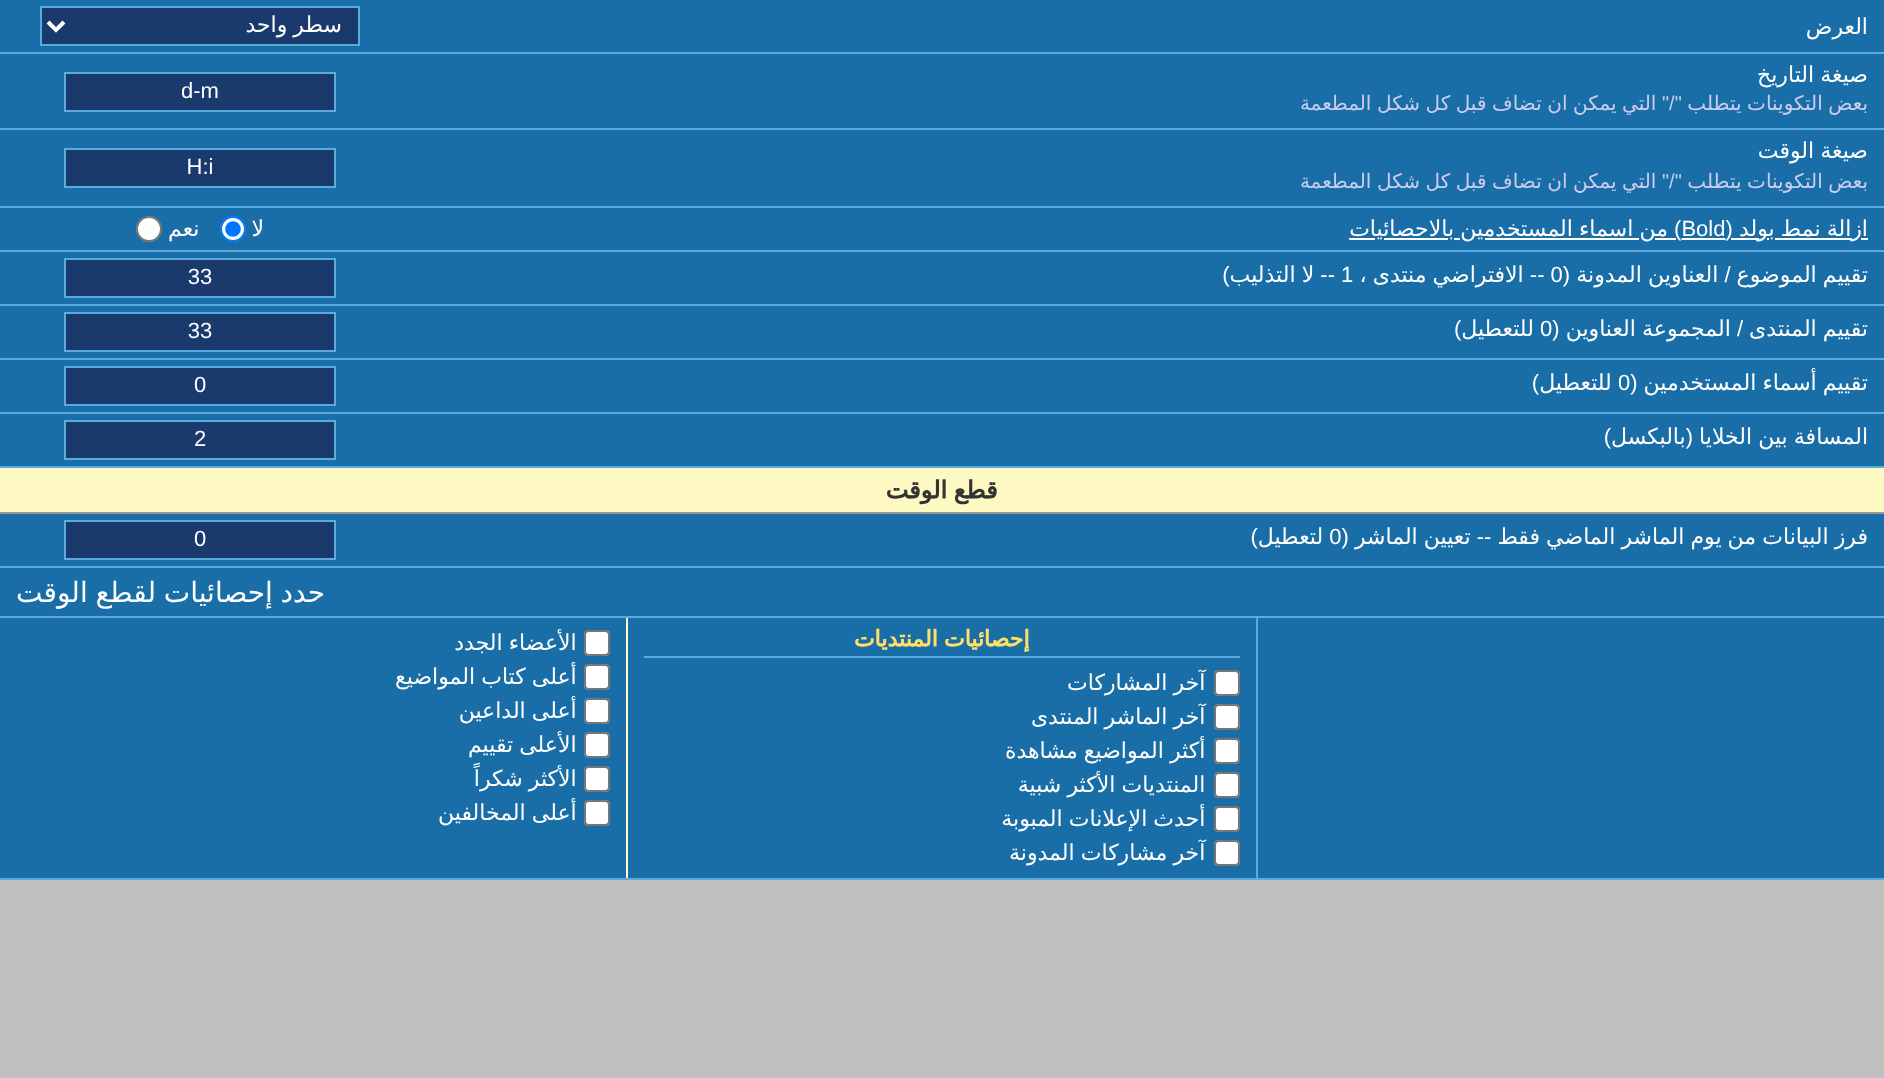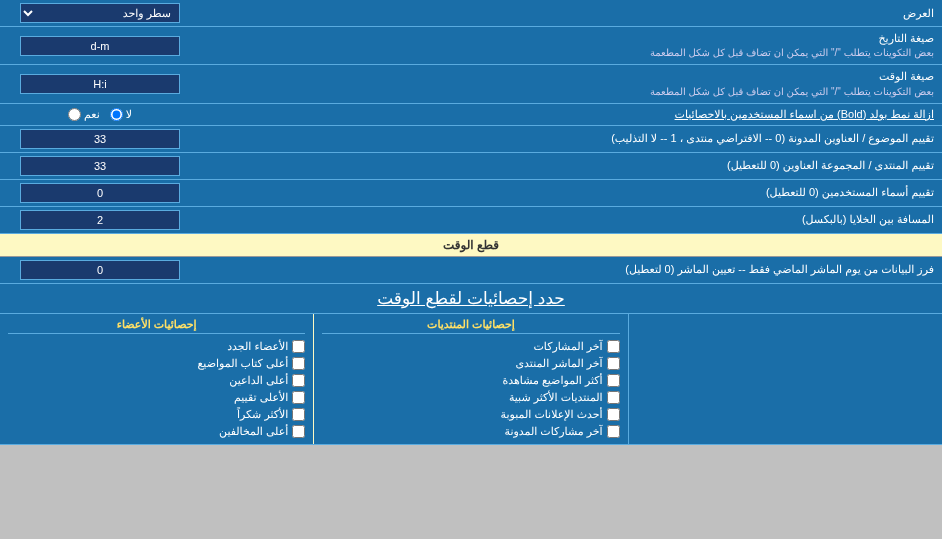--- a/index.html
+++ b/index.html
@@ -35,21 +35,21 @@
       justify-content: center;
       padding: 3px 5px;
     }
     .input-field {
       background: #1a3a6e;
       color: #fff;
       border: 1px solid #5aabdf;
       padding: 3px 6px;
       text-align: center;
       font-size: 11px;
-      width: 160px;
+      width: 136px;
       direction: ltr;
     }
     .top-row {
       display: flex;
       align-items: center;
       background: #1a6ea8;
       border-bottom: 1px solid #5aabdf;
     }
     .top-label {
       flex: 1;
@@ -220,21 +220,21 @@
     <div class="row-label">
       <div>فرز البيانات من يوم الماشر الماضي فقط -- تعيين الماشر (0 لتعطيل)</div>
     </div>
     <div class="row-input">
       <input class="input-field" type="text" value="0" style="">
     </div>
   </div>
 
   <div style="background:#1a6ea8; border-bottom:1px solid #5aabdf;">
     <div style="display:flex; align-items:center; padding:4px 8px;">
-      <div style="flex:1; color:#fff; text-align:center; font-size:17px;text-decoration:underline;">حدد إحصائيات لقطع الوقت</div>
+      <div style="flex:1; color:#fff; text-align:left; font-size:14px;">حدد إحصائيات لقطع الوقت</div>
     </div>
 
     <div style="display:flex; border-top:1px solid #5aabdf;">
 
       <div style="flex:1; border-left:1px solid #5aabdf; padding:4px 8px;">
         
       </div>
 
       <div style="flex:1; border-left:1px solid #fef9c3; padding:4px 8px;">
         <div class="stats-col-title">إحصائيات المنتديات</div>
@@ -258,21 +258,20 @@
           <input type="checkbox" style="">
           <span>أحدث الإعلانات المبوبة</span>
         </div>
         <div class="checkbox-item">
           <input type="checkbox" style="">
           <span>آخر مشاركات المدونة</span>
         </div>
       </div>
 
       <div style="flex:1; padding:4px 8px;">
-        <div class="stats-col-title">إحصائيات الأعضاء</div>
         <div class="checkbox-item">
           <input type="checkbox" style="">
           <span>الأعضاء الجدد</span>
         </div>
         <div class="checkbox-item">
           <input type="checkbox" style="">
           <span>أعلى كتاب المواضيع</span>
         </div>
         <div class="checkbox-item">
           <input type="checkbox" style="">

